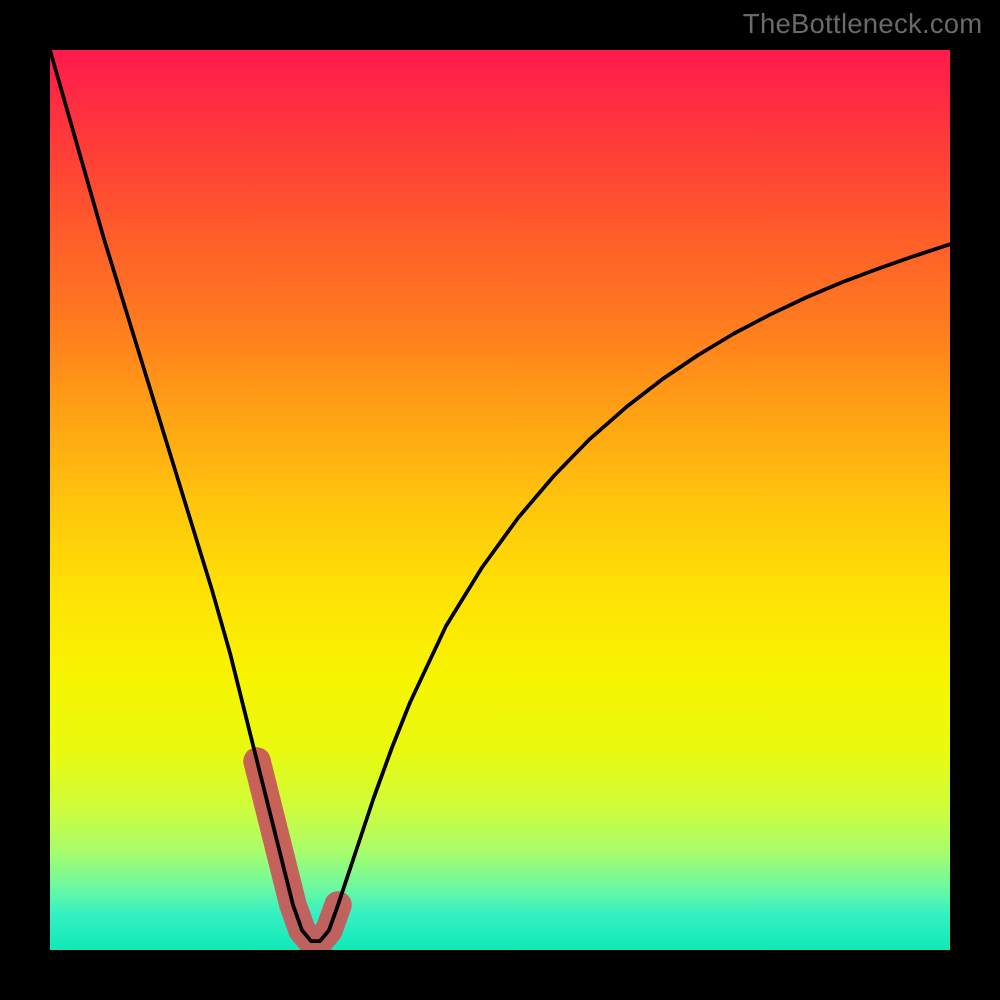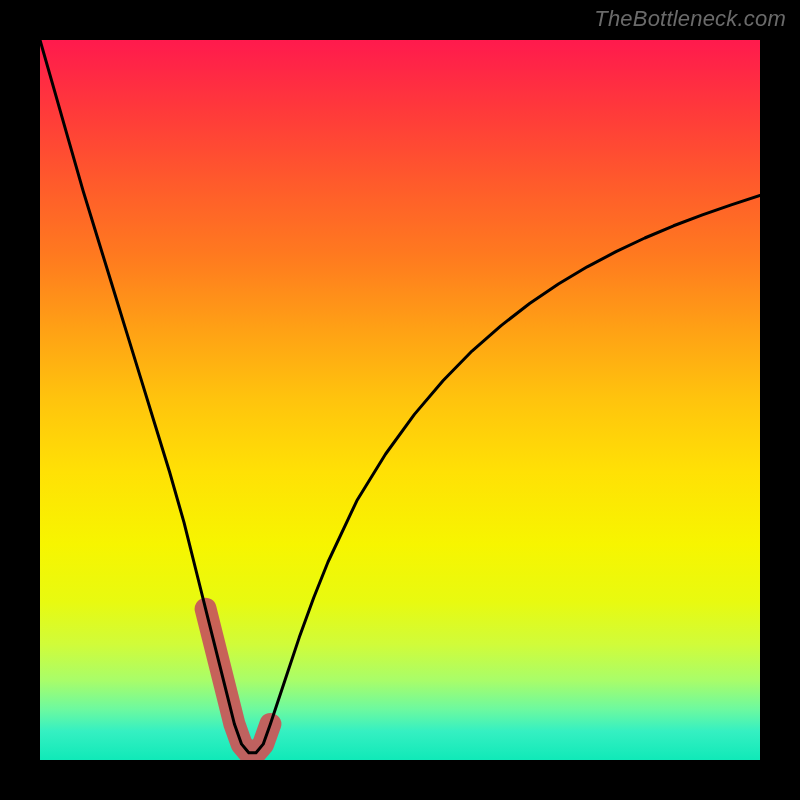--- a/index.html
+++ b/index.html
@@ -42,21 +42,20 @@
     );
   }
   .watermark {
     position: absolute;
     top: 6px;
     right: 14px;
     font-family: Arial, Helvetica, sans-serif;
     font-size: 22px;
     color: #6a6a6a;
     letter-spacing: 0.2px;
-    font-style: italic;
   }
   svg {
     position: absolute;
     left: 0;
     top: 0;
   }
 </style>
 </head>
 <body>
 

